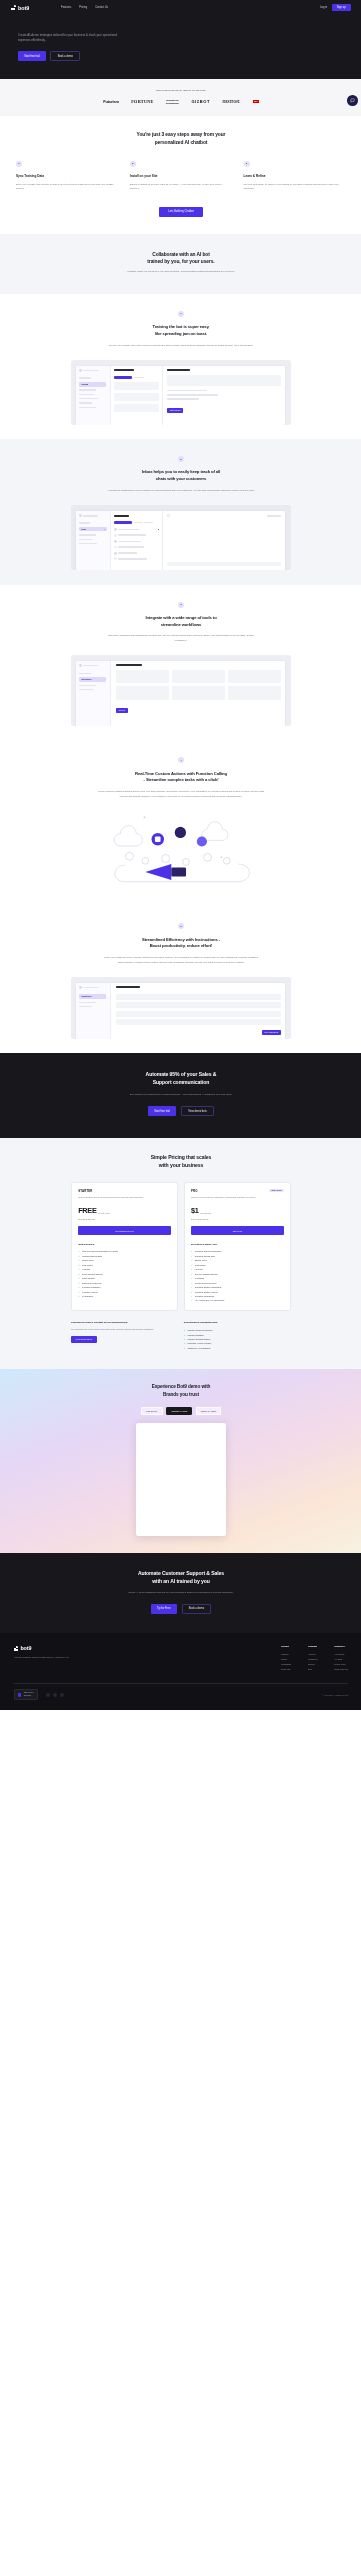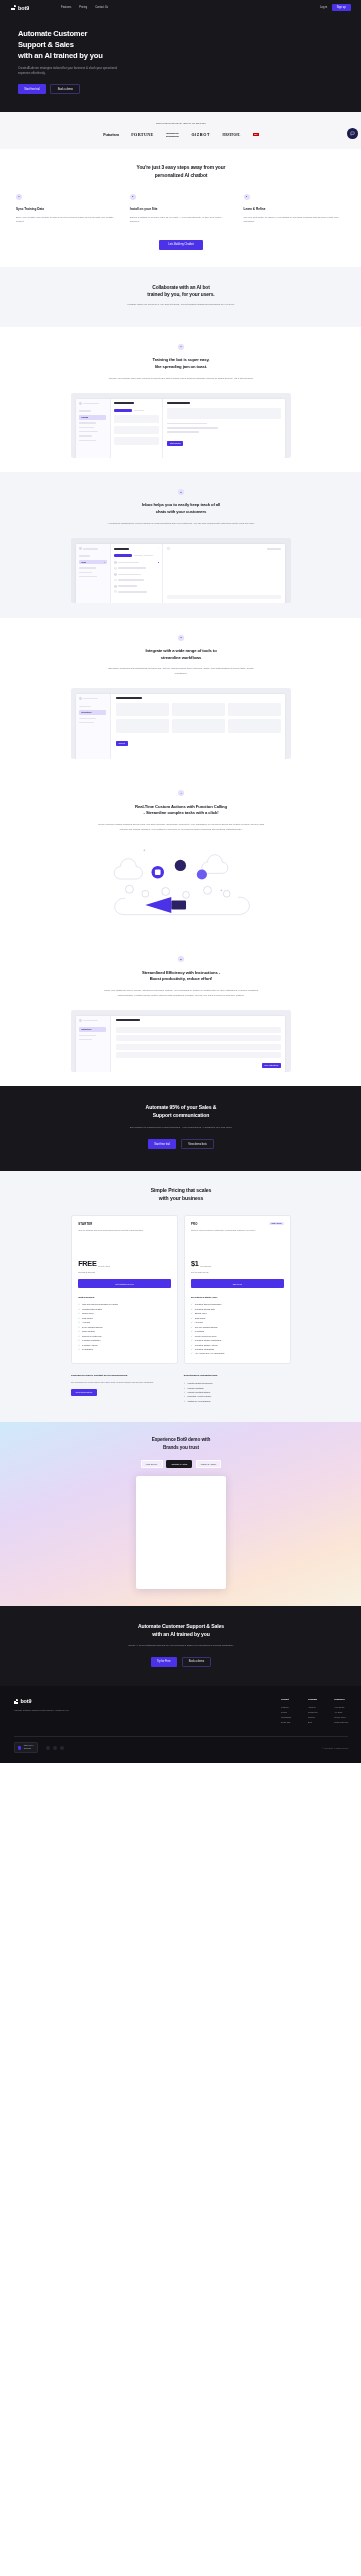--- a/index.html
+++ b/index.html
@@ -161,21 +161,21 @@
   .pricing h2 { font-size:5.1px; line-height:1.55; font-weight:700; text-align:center; letter-spacing:-0.1px;}
   .plans { margin:12.4px auto 0; width:220px; display:flex; gap:5.6px; }
   .plan {
     flex:1; background:#fff; border-radius:2.3px; padding:6.2px 6.2px 7.3px;
     border:0.3px solid #e8e9f0;
   }
   .plan .ph { display:flex; align-items:flex-start; justify-content:space-between; }
   .plan h3 { font-size:2.8px; font-weight:700; letter-spacing:0.2px; }
   .plan .pdesc { margin-top:3.4px; font-size:2px; line-height:1.9; color:#7d7d8a; }
   .plan .price { margin-top:6.8px; display:flex; align-items:flex-end; gap:1.7px; }
-  .plan .price b { font-size:7.3px; letter-spacing:-0.3px; line-height:1;margin-top:20px; }
+  .plan .price b { font-size:7.3px; letter-spacing:-0.3px; line-height:1; }
   .plan .price s { font-size:1.9px; color:#83838f; text-decoration:none; margin-bottom:0.6px;}
   .plan .renew { margin-top:3.4px; font-size:1.9px; color:#6f6f7c; }
   .plan .pbtn {
     margin-top:6.8px; display:block; width:100%; text-align:center;
     background:#4b31e8; color:#fff; border:none; border-radius:1.1px;
     font-size:2.1px; padding:3.1px 0;
   }
   .plan .inc-title { margin-top:8.5px; font-size:2.1px; font-weight:700; }
   .plan ul { margin-top:4px; list-style:none; }
   .plan li { display:flex; gap:2px; font-size:2px; color:#3e3e4b; padding:1.2px 0; align-items:flex-start;}
@@ -256,25 +256,20 @@
       <span>Pricing</span>
       <span>Contact Us</span>
     </div>
     <div class="nav-right">
       <span class="nav-login">Log in</span>
       <button class="btn-signup">Sign up</button>
     </div>
   </div>
 
   <div class="hero">
-    <h1>
-      <span>Automate Customer</span><br>
-      <span>Support &amp; Sales</span><br>
-      <span>with an AI trained by you</span>
-    </h1>
     <p>Create AI-driven strategies tailored for your business &amp; slash your operational expenses effortlessly.</p>
     <div class="hero-btns">
       <button class="btn-primary">Start free trial</button>
       <button class="btn-outline">Book a demo</button>
     </div>
   </div>
 
   <div class="press">
     <div class="press-eyebrow">BOT9'S REVOLUTIONARY IMPACT ON SUPPORT</div>
     <div class="press-logos">

